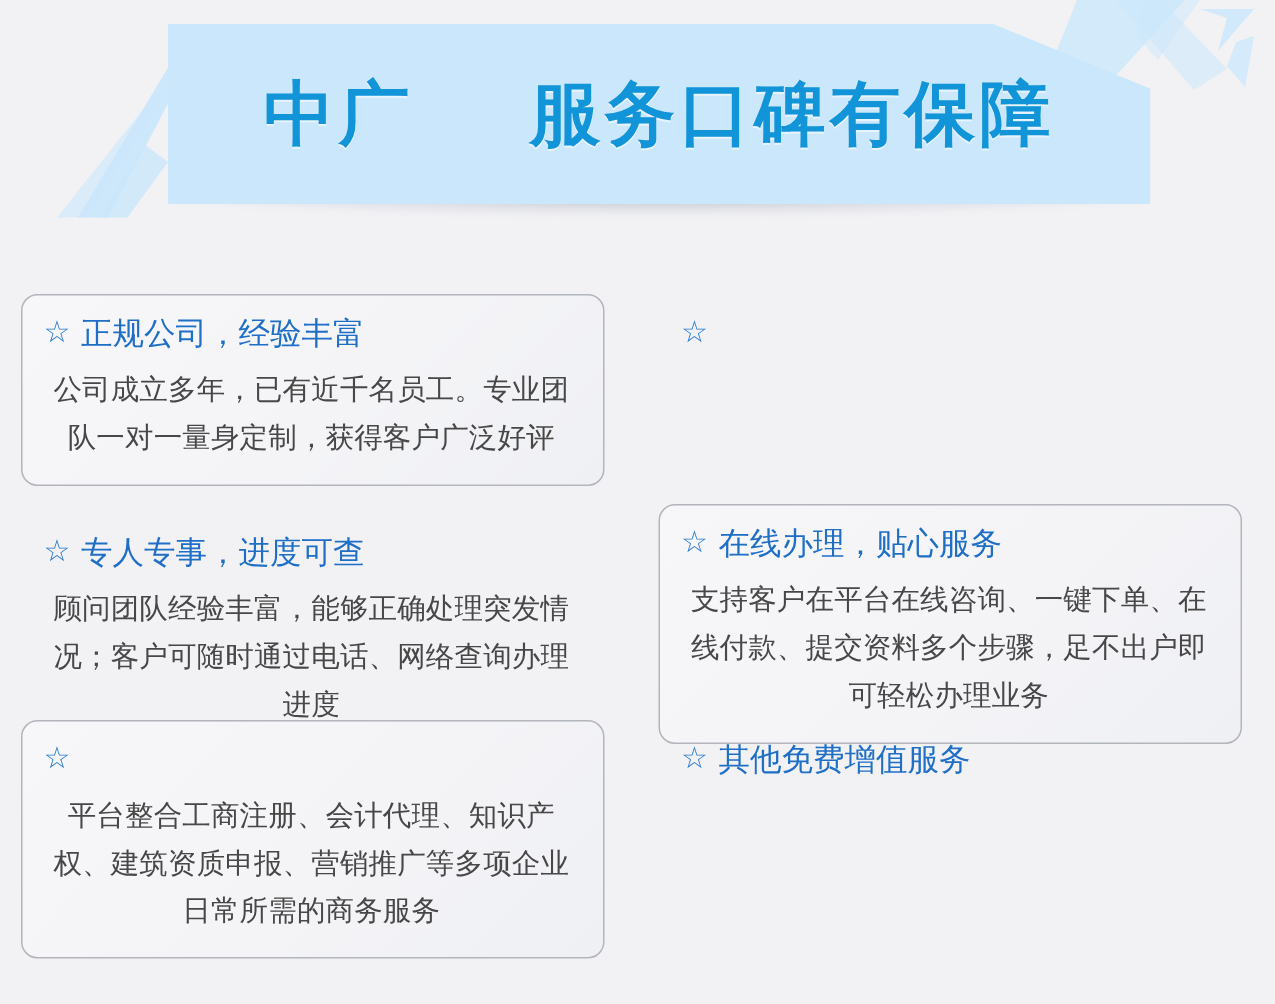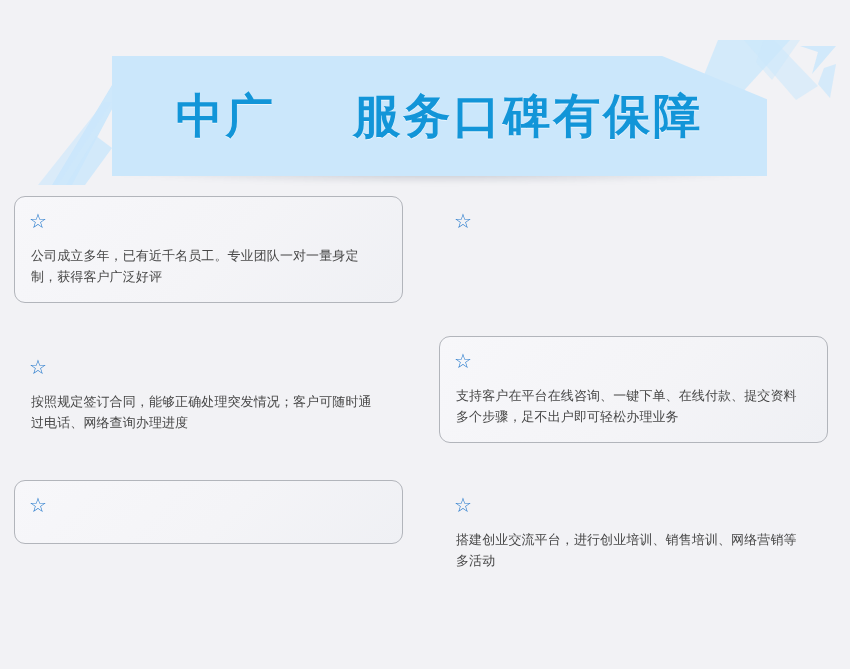--- a/index.html
+++ b/index.html
@@ -16,21 +16,20 @@
     position: relative;
   }
 
   
   #banner-area {
     position: absolute;
     left: 0;
     top: 0;
     width: 850px;
     height: 150px;
-    margin-top: 40px;
   }
 
   #banner-deco {
     position: absolute;
     left: 0; top: 0;
     width: 850px; height: 150px;
     pointer-events: none;
   }
 
   #banner-plate {
@@ -128,25 +127,26 @@
     flex: 0 0 auto;
     font-family: "DejaVu Sans", sans-serif;
   }
 
   .card-title-text {
     font-family: "DejaVu Sans", "Liberation Sans", sans-serif;
   }
 
   .card-body {
     color: #474747;
-    font-size: 13px;
+    font-size: 19px;
     line-height: 1.68;
     letter-spacing: 0.1px;
     padding-left: 2px;
     font-family: "DejaVu Sans", "Liberation Sans", sans-serif;
+    text-align: center;
   }
 
   
   #card-1 > .card-inner { top: 46px; }
   #card-2 > .card-inner { top: 46px; }
   #card-3 > .card-inner { top: 20px; }
   #card-4 > .card-inner { top: 14px; }
   #card-5 > .card-inner { top: 10px; }
   #card-6 > .card-inner { top: 10px; }
 </style>
@@ -173,61 +173,65 @@
   <div id="banner-plate"></div>
   <div id="banner-title">中广    服务口碑有保障</div>
 </div>
 
 <div id="cards">
 
   <div class="card framed" id="card-1">
     <div class="card-inner">
       <div class="card-title">
         <span class="star-icon">☆</span>
+        <span class="card-title-text">正规公司，经验丰富</span>
       </div>
       <div class="card-body">公司成立多年，已有近千名员工。专业团队一对一量身定制，获得客户广泛好评</div>
     </div>
   </div>
 
   <div class="card plain" id="card-2">
     <div class="card-inner">
       <div class="card-title">
         <span class="star-icon">☆</span>
       </div>
     </div>
   </div>
 
   <div class="card plain" id="card-3">
     <div class="card-inner">
       <div class="card-title">
         <span class="star-icon">☆</span>
-      </div>
-      <div class="card-body">按照规定签订合同，能够正确处理突发情况；客户可随时通过电话、网络查询办理进度</div>
+        <span class="card-title-text">专人专事，进度可查</span>
+      </div>
+      <div class="card-body">顾问团队经验丰富，能够正确处理突发情况；客户可随时通过电话、网络查询办理进度</div>
     </div>
   </div>
 
   <div class="card framed" id="card-4">
     <div class="card-inner">
       <div class="card-title">
         <span class="star-icon">☆</span>
+        <span class="card-title-text">在线办理，贴心服务</span>
       </div>
       <div class="card-body">支持客户在平台在线咨询、一键下单、在线付款、提交资料多个步骤，足不出户即可轻松办理业务</div>
     </div>
   </div>
 
   <div class="card framed" id="card-5">
     <div class="card-inner">
       <div class="card-title">
         <span class="star-icon">☆</span>
       </div>
+      <div class="card-body">平台整合工商注册、会计代理、知识产权、建筑资质申报、营销推广等多项企业日常所需的商务服务</div>
     </div>
   </div>
 
   <div class="card plain" id="card-6">
     <div class="card-inner">
       <div class="card-title">
         <span class="star-icon">☆</span>
-      </div>
-      <div class="card-body">搭建创业交流平台，进行创业培训、销售培训、网络营销等多活动</div>
+        <span class="card-title-text">其他免费增值服务</span>
+      </div>
     </div>
   </div>
 
 </div>
 
 </body></html>

